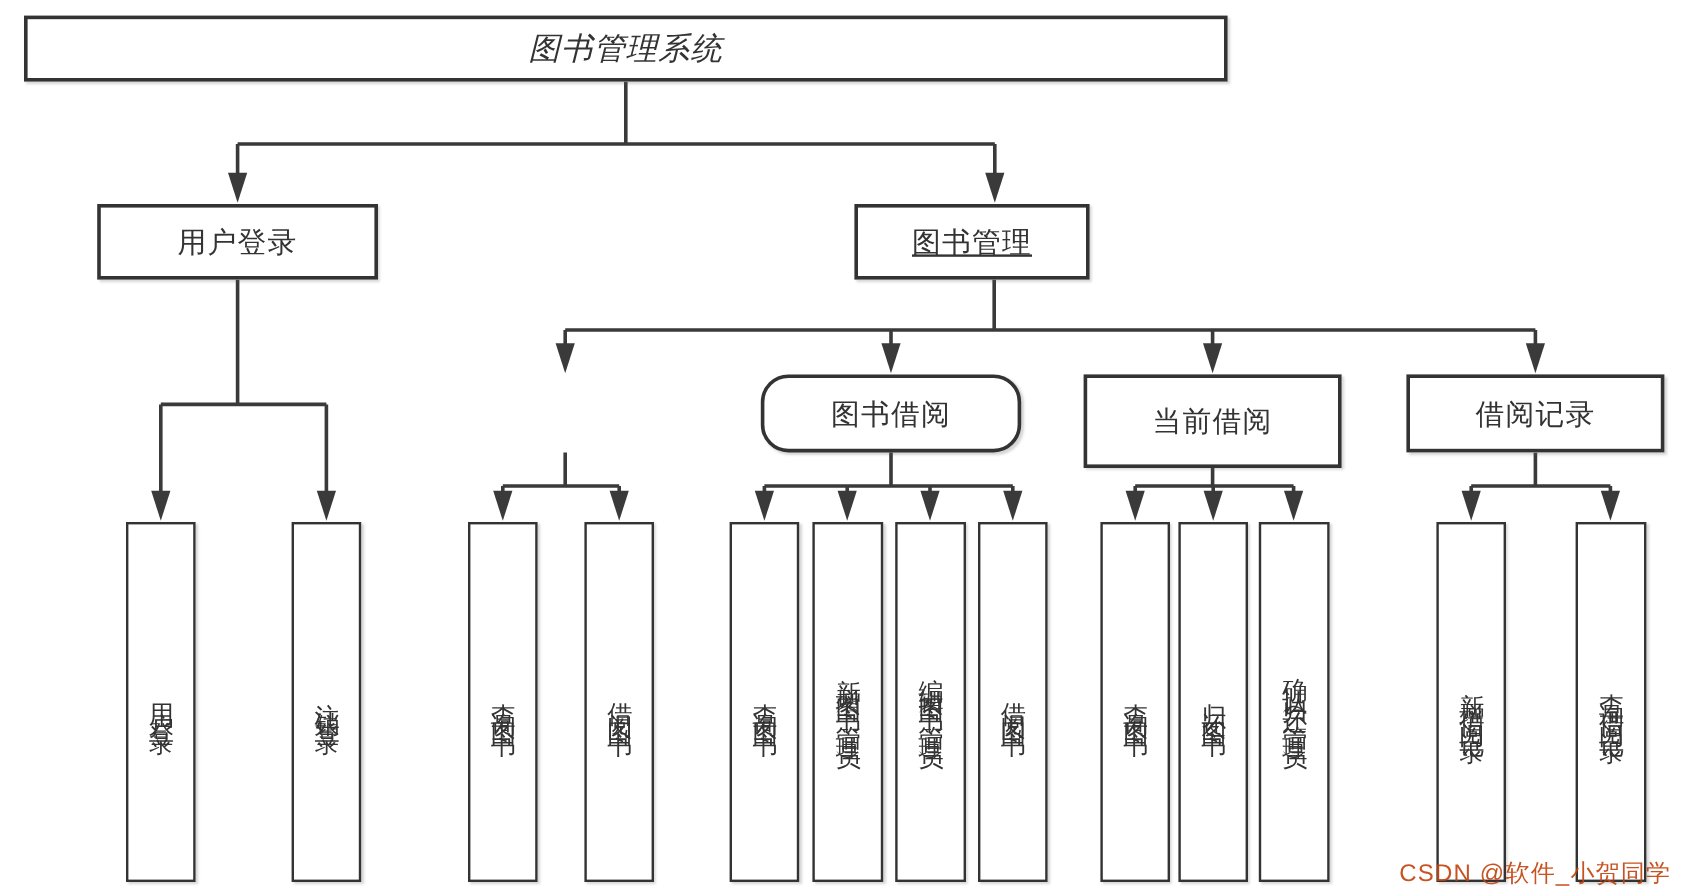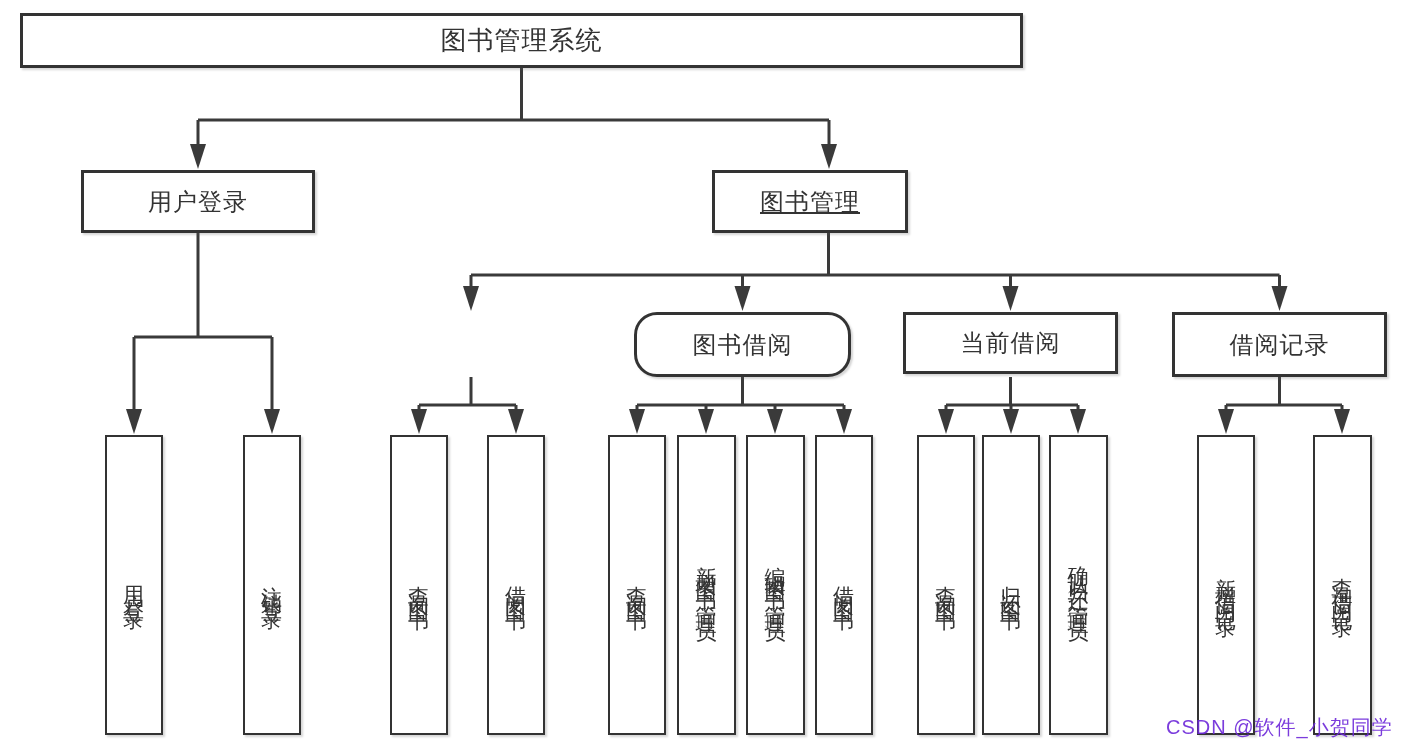--- a/index.html
+++ b/index.html
@@ -38,21 +38,21 @@
   .leaf .vtext {
     writing-mode: vertical-rl;
     letter-spacing: 8px;
     line-height: 1;
   }
   #watermark {
     position: absolute;
     left: 1166px;
     top: 714px;
     font-size: 20px;
-    color: #6d28d9;
+    color: #c2410c;
     opacity: 0.9;
     z-index: 3;
     white-space: nowrap;
     letter-spacing: 1px;
   }
 </style>
 </head>
 <body>
 
 <div id="stage">
@@ -92,35 +92,35 @@
       <polygon points="767,409 783,409 775,434"></polygon>
       <polygon points="836,409 852,409 844,434"></polygon>
       <polygon points="938,409 954,409 946,434"></polygon>
       <polygon points="1003,409 1019,409 1011,434"></polygon>
       <polygon points="1070,409 1086,409 1078,434"></polygon>
       <polygon points="1218,409 1234,409 1226,434"></polygon>
       <polygon points="1334,409 1350,409 1342,434"></polygon>
     </g>
   </svg>
 
-  <div class="node root hlabel" style="left:20px; top:13px; width:1003px; height:55px;">
+  <div class="node root hlabel" style="left:20px; top:13px; width:1003px; height:55px;font-style:italic;">
     <span>图书管理系统</span>
   </div>
 
   <div class="node hlabel" style="left:81px; top:170px; width:234px; height:63px;">
     <span>用户登录</span>
   </div>
   <div class="node hlabel" style="left:712px; top:170px; width:196px; height:63px;text-decoration:underline;">
     <span>图书管理</span>
   </div>
 
   <div class="node hlabel" style="left:634px; top:312px; width:217px; height:65px;border-radius:23px;">
     <span>图书借阅</span>
   </div>
-  <div class="node hlabel" style="left:903px; top:312px; width:215px; height:62px;">
+  <div class="node hlabel" style="left:903px; top:312px; width:215px; height:78px;">
     <span>当前借阅</span>
   </div>
   <div class="node hlabel" style="left:1172px; top:312px; width:215px; height:65px;">
     <span>借阅记录</span>
   </div>
 
   <div class="node leaf" style="left:105px; top:435px; width:58px; height:300px;">
     <span class="vtext">用户登录</span>
   </div>
   <div class="node leaf" style="left:243px; top:435px; width:58px; height:300px;">

